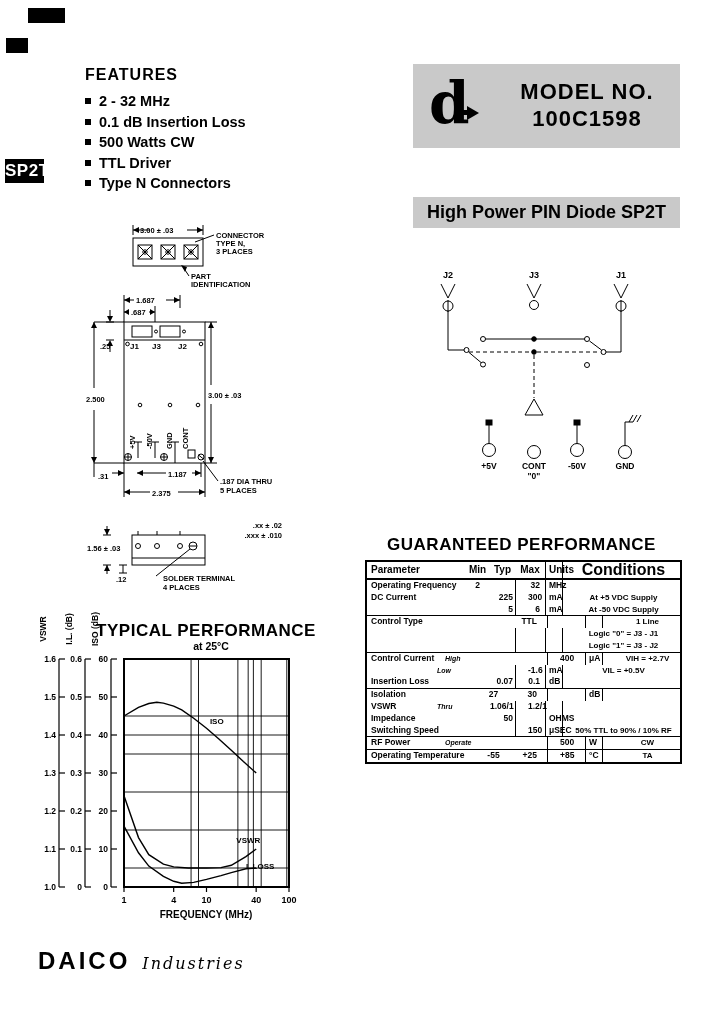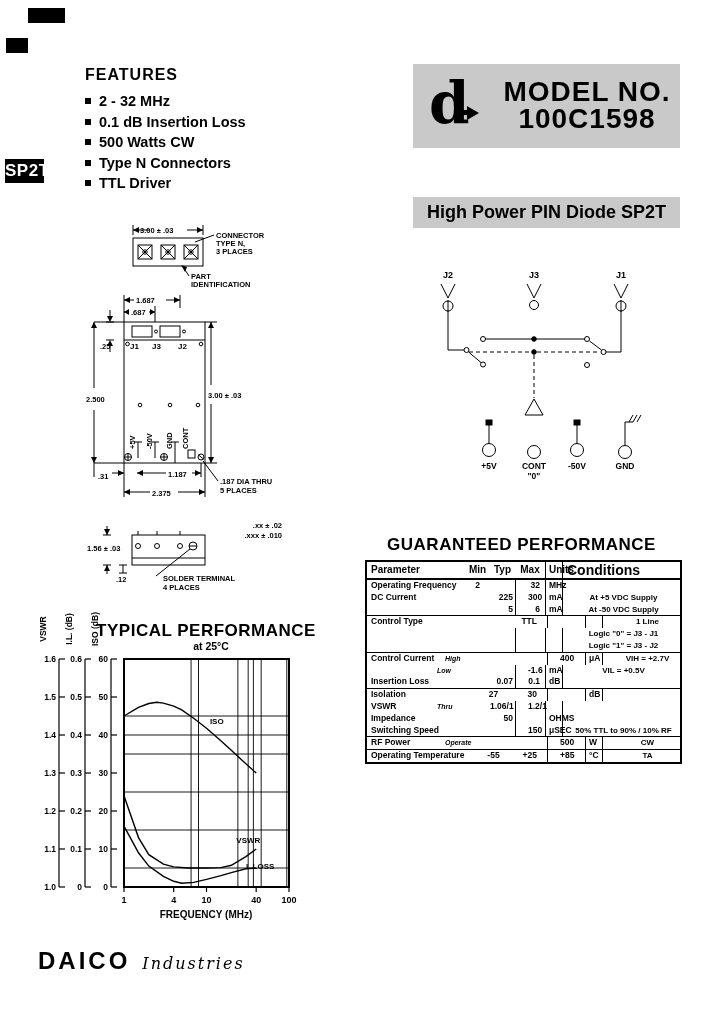--- a/index.html
+++ b/index.html
@@ -15,42 +15,42 @@
   #features-list{margin-top:7px;}
   .feat-item{display:flex;align-items:center;height:20.5px;font-size:14.5px;font-weight:700;}
   .bullet{width:6px;height:6px;background:#000;margin-right:8px;flex:none;}
   .logo-box{position:absolute;left:413px;top:64px;width:267px;height:84px;background:#c9c9c9;}
   .logo-d{position:absolute;left:16px;top:6px;width:60px;height:70px;}
   .logo-letter{font-family:"DejaVu Serif",serif;font-weight:700;font-size:58px;line-height:66px;}
   .logo-arrow{position:absolute;left:38px;top:36px;width:0;height:0;
         border-top:7px solid transparent;border-bottom:7px solid transparent;border-left:12px solid #000;}
   .logo-bar{position:absolute;left:26px;top:40px;width:16px;height:5px;background:#000;}
   .model-text{position:absolute;left:88px;top:14px;width:172px;text-align:center;
-        font-size:28px;font-weight:700;line-height:27px;letter-spacing:1px;}
+        font-size:22px;font-weight:700;line-height:27px;letter-spacing:1px;}
   .subtitle-bar{position:absolute;left:413px;top:151px;width:267px;height:31px;background:#c9c9c9;
         text-align:center;font-size:18px;font-weight:700;line-height:31px;margin-top:46px;}
   .dwg{position:absolute;}
   svg text{font-family:"Liberation Sans",sans-serif;font-weight:700;fill:#000;}
   .perf-title{position:absolute;left:365px;top:535px;width:313px;text-align:center;
         font-size:17px;font-weight:700;letter-spacing:.5px;}
   .perf-table{position:absolute;left:365px;top:560px;width:313px;border:2px solid #000;background:#fff;}
   .pt-row{display:flex;height:11.8px;line-height:11.8px;font-size:8.5px;font-weight:700;white-space:nowrap;}
   .pt-row.sep{border-top:1.5px solid #000;gap:8px;}
   .pt-header{height:16px;line-height:16px;font-size:10px;border-bottom:2px solid #000;}
   .pt-cell{flex:none;box-sizing:border-box;overflow:visible;}
   .pt-cell.param{width:70px;padding-left:4px;text-align:left;}
   .pt-cell.sub{width:28px;font-style:italic;font-size:7px;}
   .pt-header .pt-cell.sub{font-style:normal;}
   .pt-cell.min{width:25px;text-align:center;}
   .pt-cell.typ{width:25px;text-align:right;padding-right:2px;}
   .pt-cell.max{width:30px;text-align:right;padding-right:5px;}
   .pt-row:not(.pt-header) .pt-cell.max{border-left:1px solid #000;padding-left:12px;}
   .pt-cell.units{width:18px;border-left:1px solid #000;border-right:1px solid #000;padding-left:3px;text-align:left;}
   .pt-cell.cond{flex:1;padding-left:4px;font-size:8px;text-align:center;}
-  .pt-header .pt-cell.cond{text-align:left;font-size:14px;}
+  .pt-header .pt-cell.cond{text-align:center;font-size:16px;}
   .pt-header .pt-cell.min,.pt-header .pt-cell.typ,.pt-header .pt-cell.max{text-align:center;padding:0;}
   #chart-svg{position:absolute;left:28px;top:605px;}
   .footer{position:absolute;left:38px;top:947px;}
   .daico{font-size:24px;font-weight:700;letter-spacing:3px;}
   .industries{font-family:"DejaVu Serif",serif;font-style:italic;font-size:16px;margin-left:12px;letter-spacing:2px;}
 </style>
 </head>
 <body>
 
 <div class="page">
@@ -70,25 +70,25 @@
         <div class="feat-item">
           <span class="bullet"></span>
           <span>0.1 dB Insertion Loss</span>
         </div>
         <div class="feat-item">
           <span class="bullet"></span>
           <span>500 Watts CW</span>
         </div>
         <div class="feat-item">
           <span class="bullet"></span>
-          <span>Type N Connectors</span>
+          <span>TTL Driver</span>
         </div>
         <div class="feat-item">
           <span class="bullet"></span>
-          <span>TTL Driver</span>
+          <span>Type N Connectors</span>
         </div>
       </div>
   </div>
 
   <div class="logo-box">
     <div class="logo-d">
       <span class="logo-letter">d</span>
       <span class="logo-bar"></span>
       <span class="logo-arrow"></span>
     </div>

